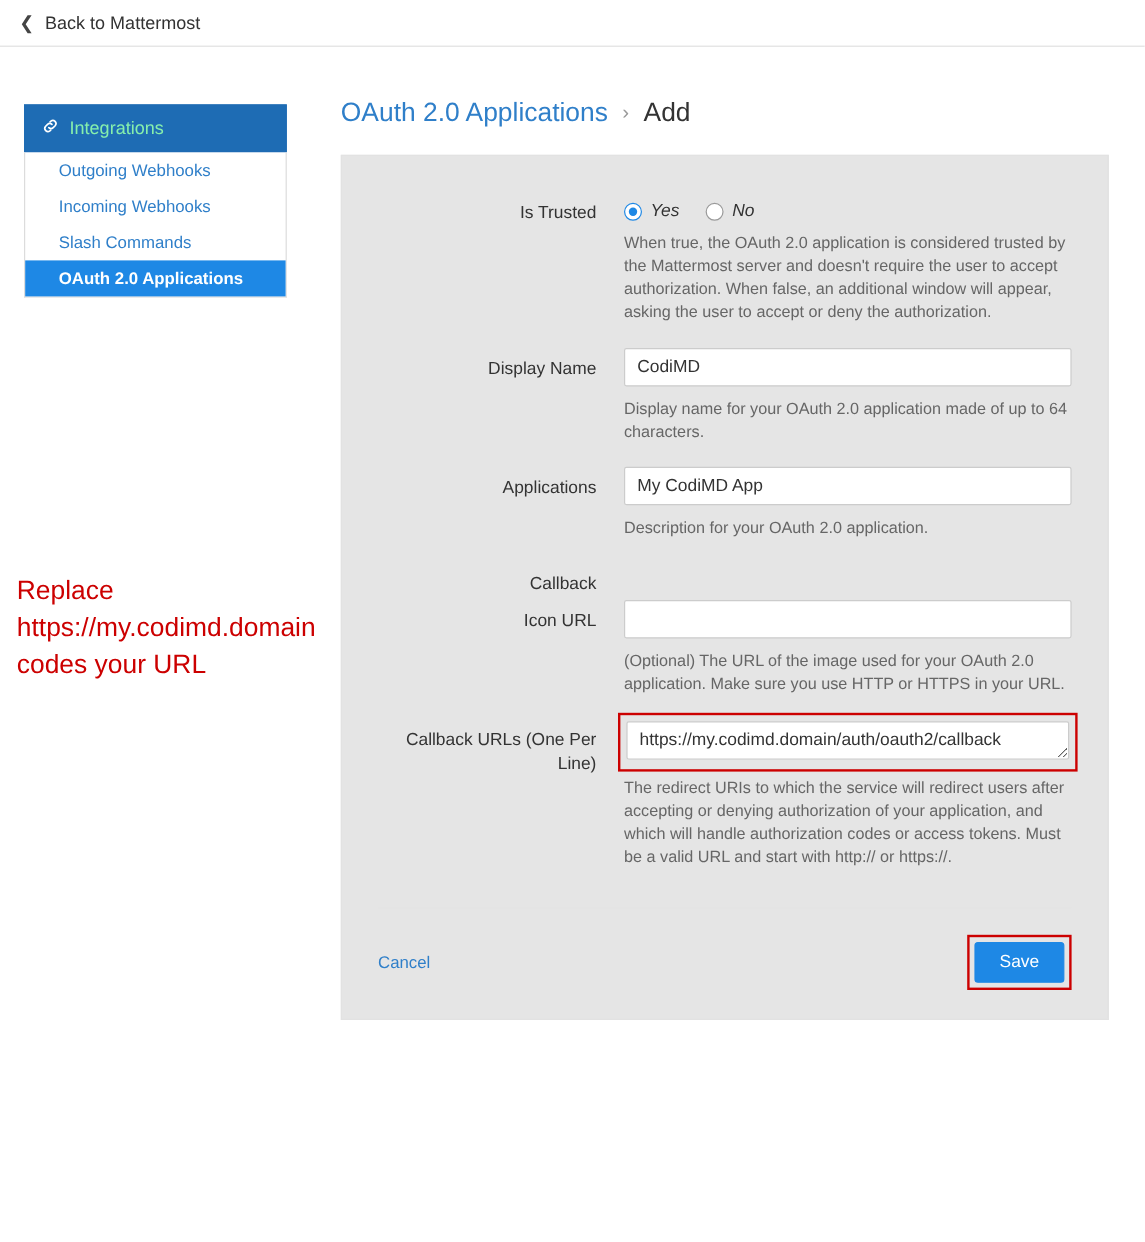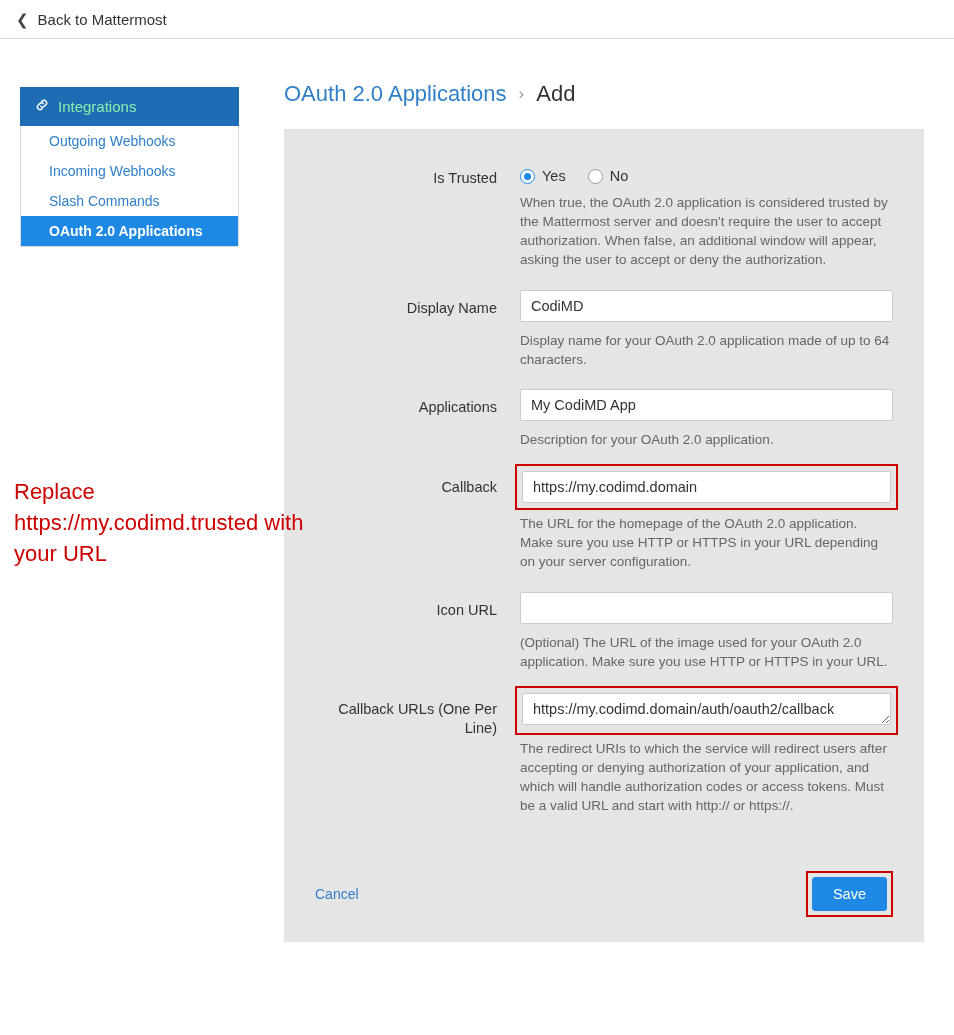--- a/index.html
+++ b/index.html
@@ -164,20 +164,21 @@
   .highlight-box {
     border: 2px solid #cc0000;
     padding: 5px;
     margin: -5px;
   }
   .radios {
     display: flex;
     align-items: center;
     gap: 10px;
     padding-top: 8px;
+    font-style: italic;
   }
   .radio-wrap {
     display: flex;
     align-items: center;
     gap: 7px;
     cursor: pointer;
     margin-right: 12px;
   }
   .radio {
     width: 15px;
@@ -328,26 +329,20 @@
       <div class="form-row">
         <div class="form-label">Applications</div>
         <div class="form-field">
           <input class="txt" type="text" value="My CodiMD App" style="">
           <div class="help-text">Description for your OAuth 2.0 application.</div>
         </div>
       </div>
 
       <div class="form-row">
         <div class="form-label">Callback</div>
-        <div class="form-field">
-          <div class="highlight-box">
-            <input class="txt" type="text" value="https://my.codimd.domain" style="">
-          </div>
-          <div class="help-text">The URL for the homepage of the OAuth 2.0 application. Make sure you use HTTP or HTTPS in your URL depending on your server configuration.</div>
-        </div>
       </div>
 
       <div class="form-row">
         <div class="form-label">Icon URL</div>
         <div class="form-field">
           <input class="txt" type="text" value="" style="">
           <div class="help-text">(Optional) The URL of the image used for your OAuth 2.0 application. Make sure you use HTTP or HTTPS in your URL.</div>
         </div>
       </div>
 
@@ -367,13 +362,13 @@
         <button class="cancel-btn">Cancel</button>
         <span class="save-wrap">
           <button class="save-btn">Save</button>
         </span>
       </div>
 
     </div>
   </div>
 </div>
 
-<div class="annotation">Replace https://my.codimd.trusted with your URL</div>
+<div class="annotation">Replace https://my.codimd.domain codes your URL</div>
 
 </body></html>

